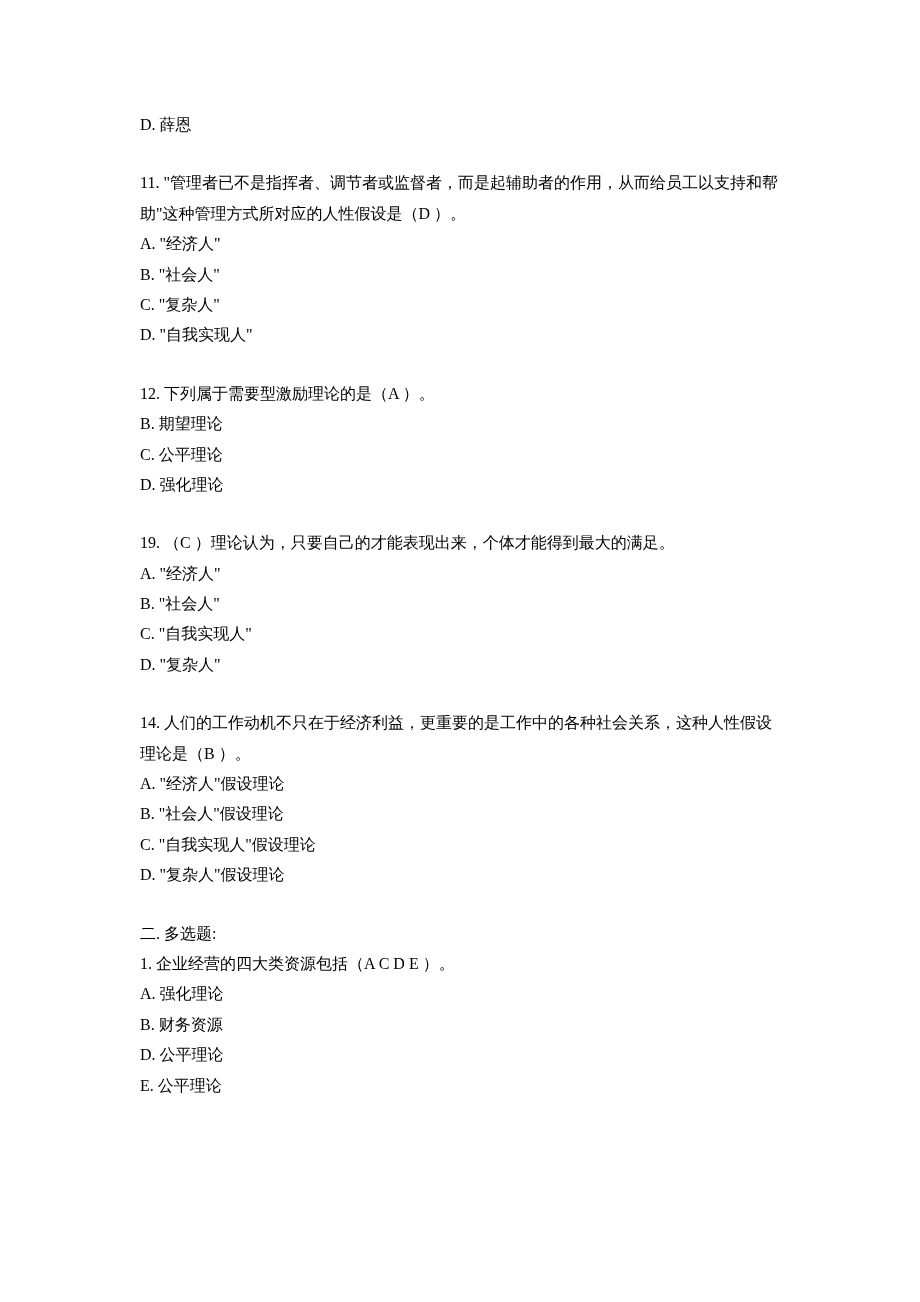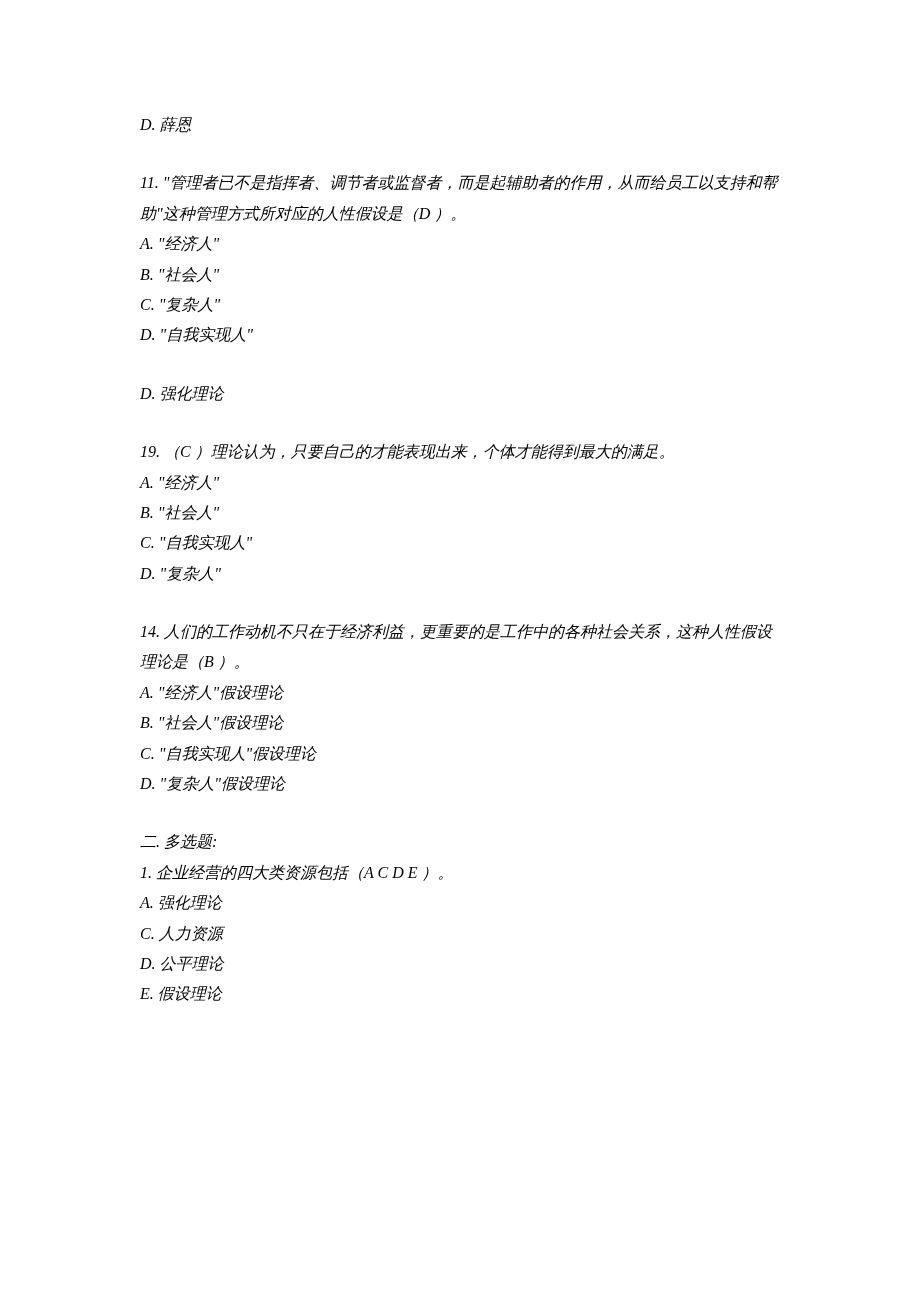--- a/index.html
+++ b/index.html
@@ -1,19 +1,18 @@
 <!DOCTYPE html>
 <html><head>
   <meta charset="utf-8">
   <style>
     * {
       margin: 0;
       padding: 0;
       box-sizing: border-box;
-      font-style: italic;
     }
     body {
       width: 920px;
       min-height: 1302px;
       background: #ffffff;
       font-family: "SimSun", "宋体", serif;
       font-size: 16px;
       line-height: 1.9;
       color: #000000;
       padding: 110px 140px 60px 140px;
@@ -33,37 +32,40 @@
       <span class="line">D. 薛恩</span>
     </div>
     <div class="block">
       <span class="line">11. "管理者已不是指挥者、调节者或监督者，而是起辅助者的作用，从而给员工以支持和帮助"这种管理方式所对应的人性假设是（D ）。</span>
       <span class="line">A. "经济人"</span>
       <span class="line">B. "社会人"</span>
       <span class="line">C. "复杂人"</span>
       <span class="line">D. "自我实现人"</span>
     </div>
     <div class="block">
+      <span class="line">12. 下列属于需要型激励理论的是（A ）。</span>
+      <span class="line">B. 期望理论</span>
+      <span class="line">C. 公平理论</span>
       <span class="line">D. 强化理论</span>
     </div>
     <div class="block">
       <span class="line">19. （C ）理论认为，只要自己的才能表现出来，个体才能得到最大的满足。</span>
       <span class="line">A. "经济人"</span>
       <span class="line">B. "社会人"</span>
       <span class="line">C. "自我实现人"</span>
       <span class="line">D. "复杂人"</span>
     </div>
     <div class="block">
       <span class="line">14. 人们的工作动机不只在于经济利益，更重要的是工作中的各种社会关系，这种人性假设理论是（B ）。</span>
       <span class="line">A. "经济人"假设理论</span>
       <span class="line">B. "社会人"假设理论</span>
       <span class="line">C. "自我实现人"假设理论</span>
       <span class="line">D. "复杂人"假设理论</span>
     </div>
     <div class="block">
       <span class="line">二. 多选题:</span>
       <span class="line">1. 企业经营的四大类资源包括（A C D E ）。</span>
       <span class="line">A. 强化理论</span>
-      <span class="line">C. 人力资源</span>
+      <span class="line">B. 财务资源</span>
       <span class="line">D. 公平理论</span>
-      <span class="line">E. 假设理论</span>
+      <span class="line">E. 公平理论</span>
     </div>
   </div>
 
 </body></html>

